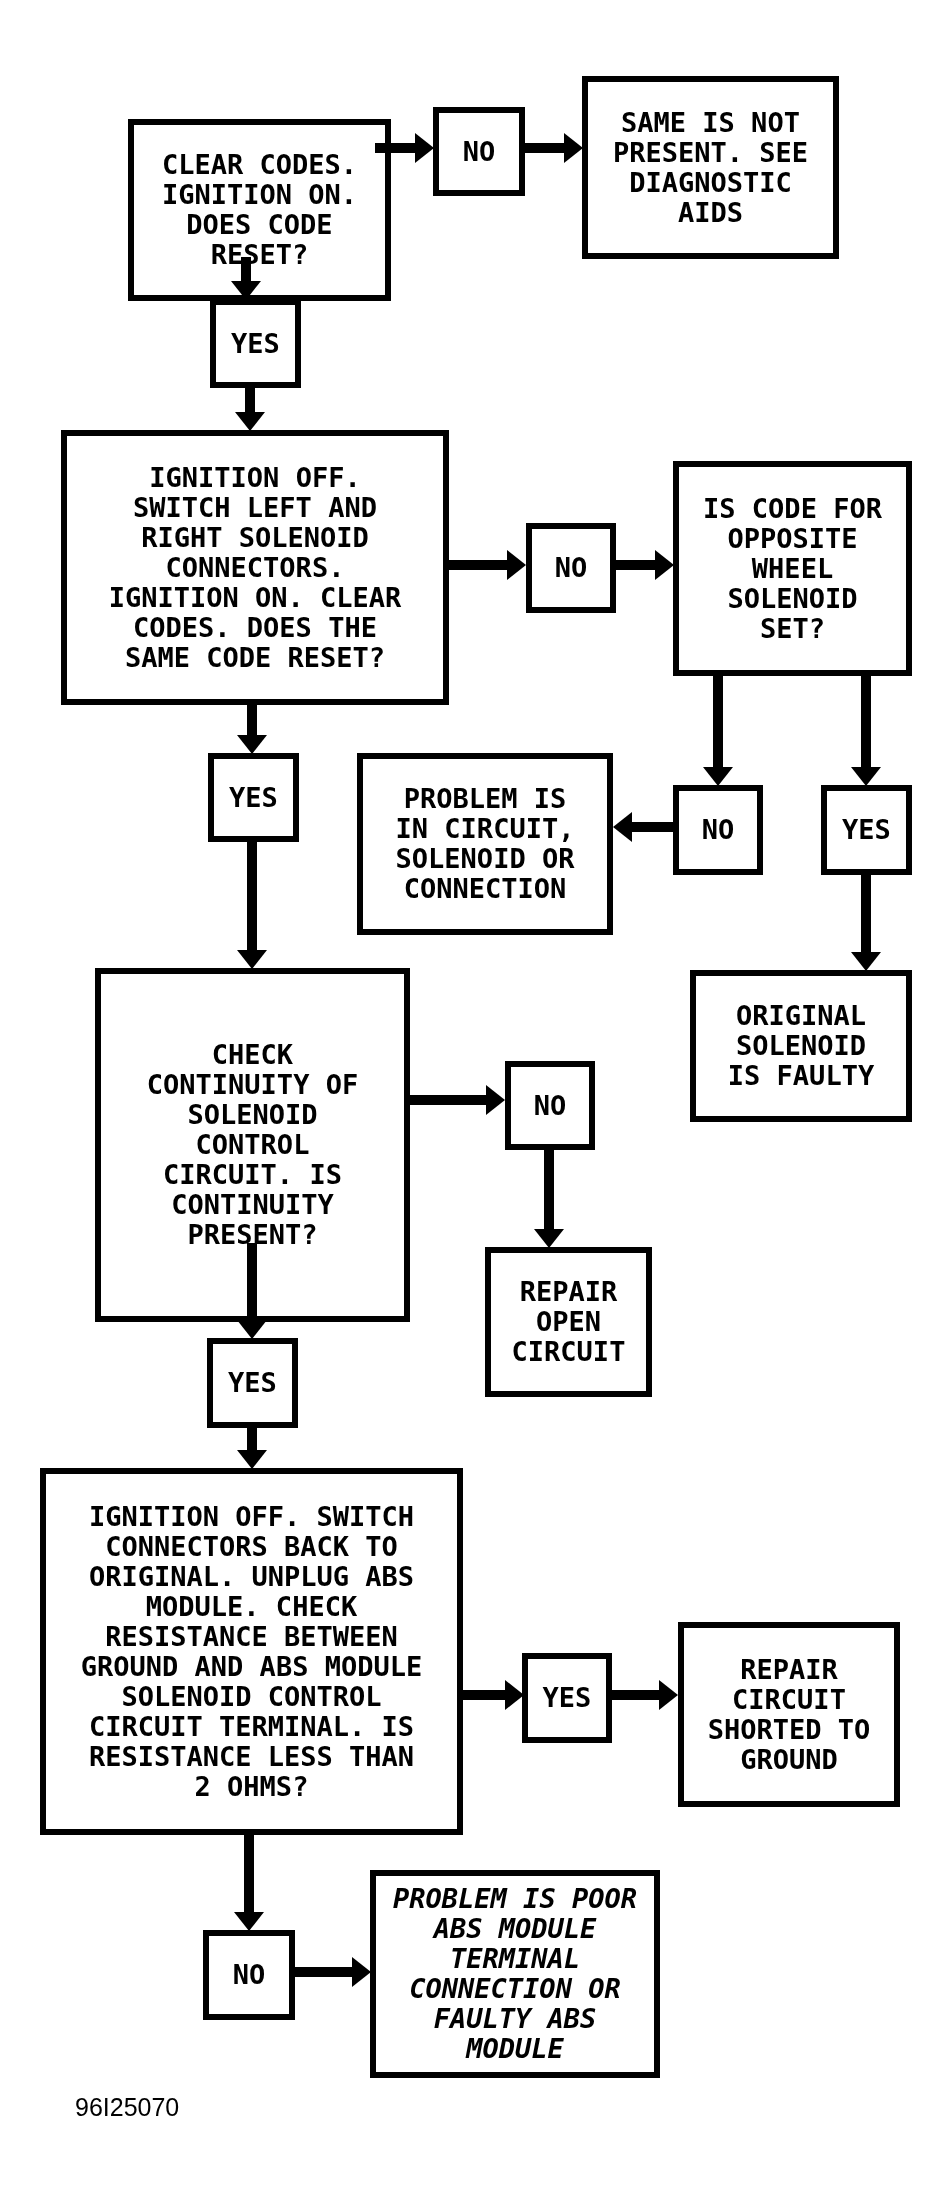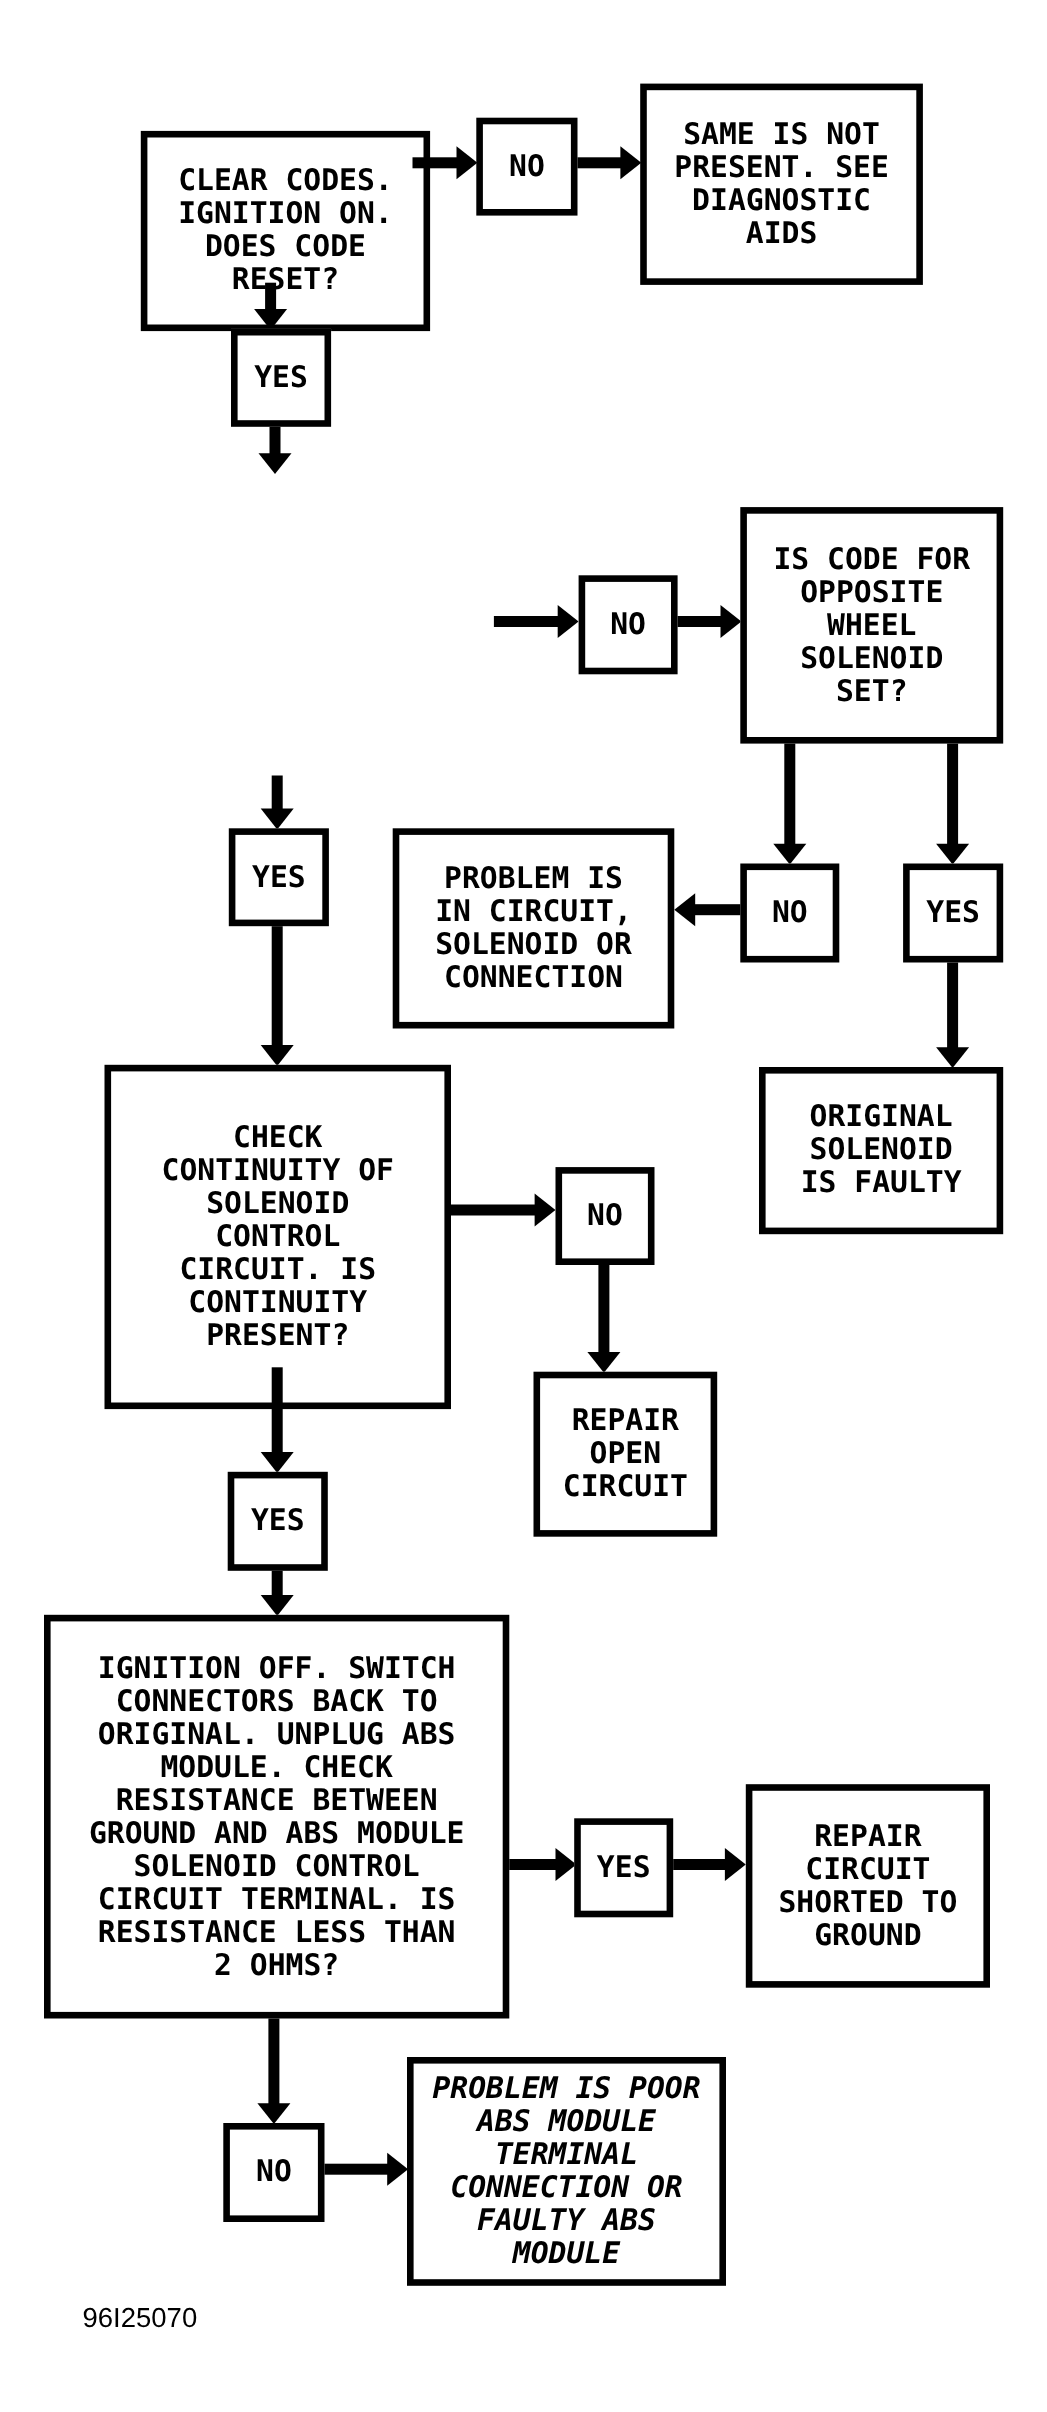--- a/index.html
+++ b/index.html
@@ -80,20 +80,27 @@
   <div class="arr right" style="left:415px; top:133px;"></div>
   <div class="hline" style="left:525px; top:143px; width:41px; height:10px;"></div>
   <div class="arr right" style="left:564px; top:133px;"></div>
 
   <div class="vline" style="left:241px; top:257px; width:10px; height:25px;"></div>
   <div class="arr down" style="left:231px; top:281px;"></div>
   <div class="node" style="left:210px; top:299px; width:91px; height:89px;">YES</div>
   <div class="vline" style="left:245px; top:388px; width:10px; height:26px;"></div>
   <div class="arr down" style="left:235px; top:412px;"></div>
 
+  <div class="node" style="left:61px; top:430px; width:388px; height:275px;">IGNITION OFF.
+SWITCH LEFT AND
+RIGHT SOLENOID
+CONNECTORS.
+IGNITION ON. CLEAR
+CODES. DOES THE
+SAME CODE RESET?</div>
   <div class="hline" style="left:449px; top:560px; width:59px; height:10px;"></div>
   <div class="arr right" style="left:507px; top:550px;"></div>
   <div class="node" style="left:526px; top:523px; width:90px; height:90px;">NO</div>
   <div class="hline" style="left:616px; top:560px; width:41px; height:10px;"></div>
   <div class="arr right" style="left:655px; top:550px;"></div>
   <div class="node" style="left:673px; top:461px; width:239px; height:215px;">IS CODE FOR
 OPPOSITE
 WHEEL
 SOLENOID
 SET?</div>
@@ -118,21 +125,21 @@
   <div class="node" style="left:690px; top:970px; width:222px; height:152px;">ORIGINAL
 SOLENOID
 IS FAULTY</div>
 
   <div class="vline" style="left:247px; top:705px; width:10px; height:32px;"></div>
   <div class="arr down" style="left:237px; top:735px;"></div>
   <div class="node" style="left:208px; top:753px; width:91px; height:89px;">YES</div>
   <div class="vline" style="left:247px; top:842px; width:10px; height:109px;"></div>
   <div class="arr down" style="left:237px; top:950px;"></div>
 
-  <div class="node" style="left:95px; top:968px; width:315px; height:313px;">CHECK
+  <div class="node" style="left:95px; top:968px; width:315px; height:354px;">CHECK
 CONTINUITY OF
 SOLENOID
 CONTROL
 CIRCUIT. IS
 CONTINUITY
 PRESENT?</div>
   <div class="hline" style="left:410px; top:1095px; width:77px; height:10px;"></div>
   <div class="arr right" style="left:486px; top:1085px;"></div>
   <div class="node" style="left:505px; top:1061px; width:90px; height:89px;">NO</div>
   <div class="vline" style="left:544px; top:1150px; width:10px; height:80px;"></div>

